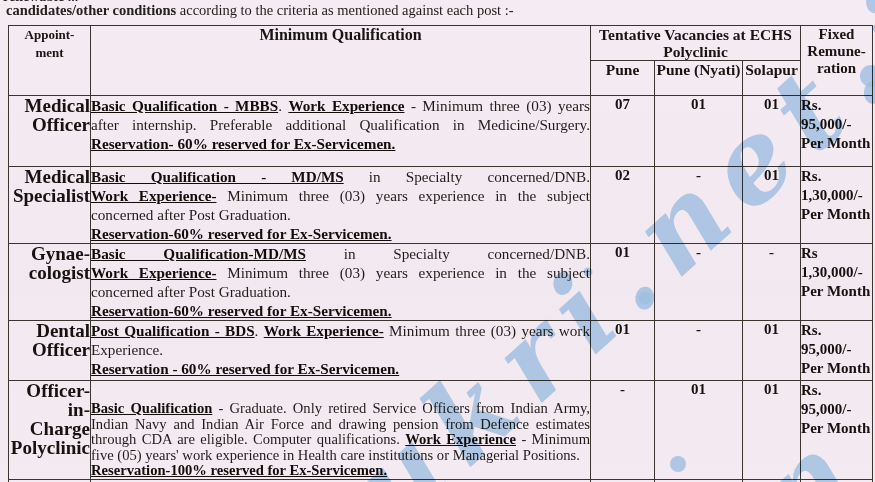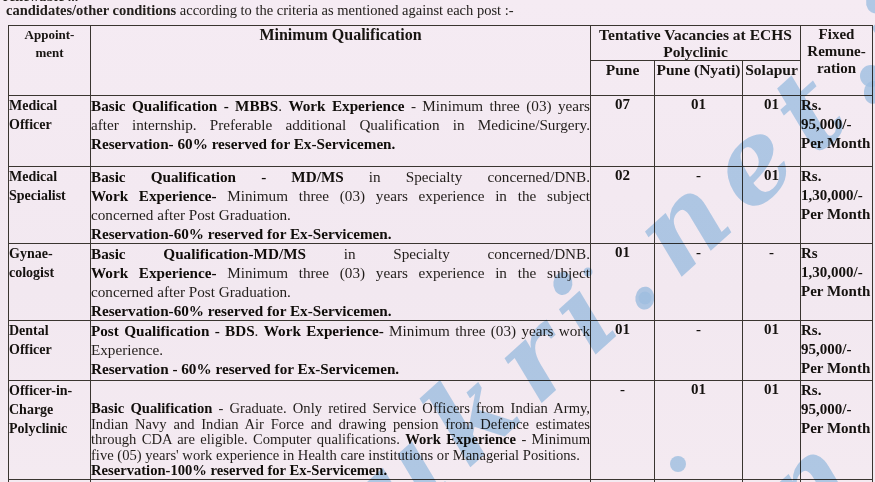--- a/index.html
+++ b/index.html
@@ -29,30 +29,30 @@
     vertical-align:top;padding:0;
     font-family:"Liberation Serif","DejaVu Serif",serif;
   }
   thead th{font-weight:bold;color:#171411;}
   .h-appt{font-size:13px;text-align:center;padding-top:5px;line-height:18px;}
   .h-qual{font-size:16px;text-align:center;padding-top:3px;}
   .h-vac{font-size:15.5px;text-align:center;padding-top:2px;line-height:17px;}
   .h-pay{font-size:15px;text-align:center;padding:3px 2px 0 5px;line-height:17px;}
   .h-sub{font-size:15.5px;text-align:center;padding-top:2px;line-height:17px;}
   td.appt{
-    font-weight:bold;font-size:14px;text-align:left;
+    font-weight:bold;font-size:19px;text-align:right;
     padding:8px 2px 0 2px;line-height:19px;color:#15120f;
   }
   td.qual{
     font-size:15.2px;line-height:19px;
     padding:1px 6px 0 9px;color:#211d1a;
   }
   td.qual .qb{text-align:justify;}
   td.qual .qb.full{text-align-last:justify;}
-  td.qual .b{font-weight:bold;color:#100d0a;}
+  td.qual .b{font-weight:bold;color:#100d0a;text-decoration:underline;}
   tbody tr:nth-child(5) td.qual{font-size:14.6px;line-height:15.6px;padding-top:20px;}
   td.num{font-weight:bold;font-size:15px;text-align:center;padding-top:2px;color:#15120f;}
   td.pay{font-weight:bold;font-size:15px;line-height:19px;padding:1px 1px 0 5px;color:#15120f;}
   
   tr.hr1{height:32px;} tr.hr2{height:35px;}
   tbody tr:nth-child(1){height:71px;}
   tbody tr:nth-child(2){height:77px;padding-left:44px;}
   tbody tr:nth-child(3){height:75px;}
   tbody tr:nth-child(4){height:60px;margin-left:20px;}
   tbody tr:nth-child(5){height:92px;}

